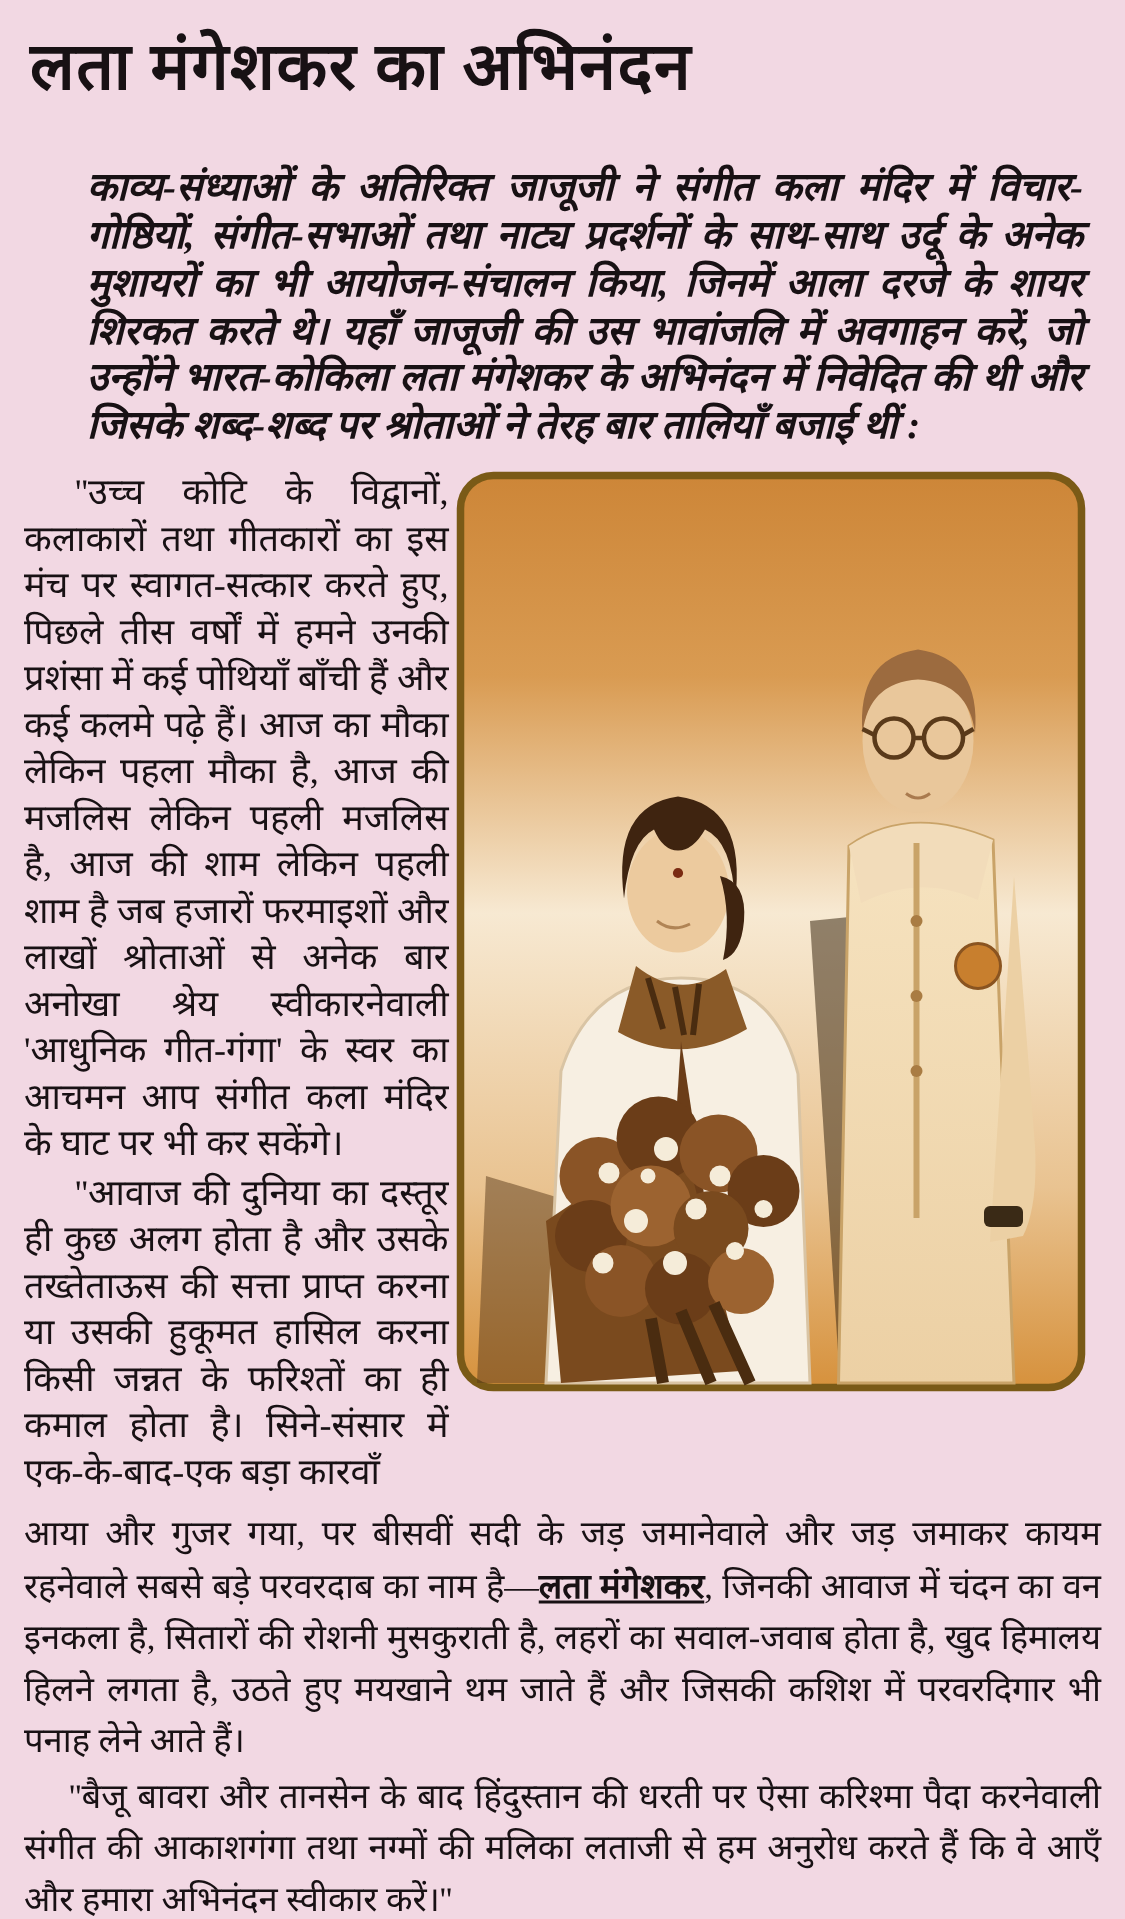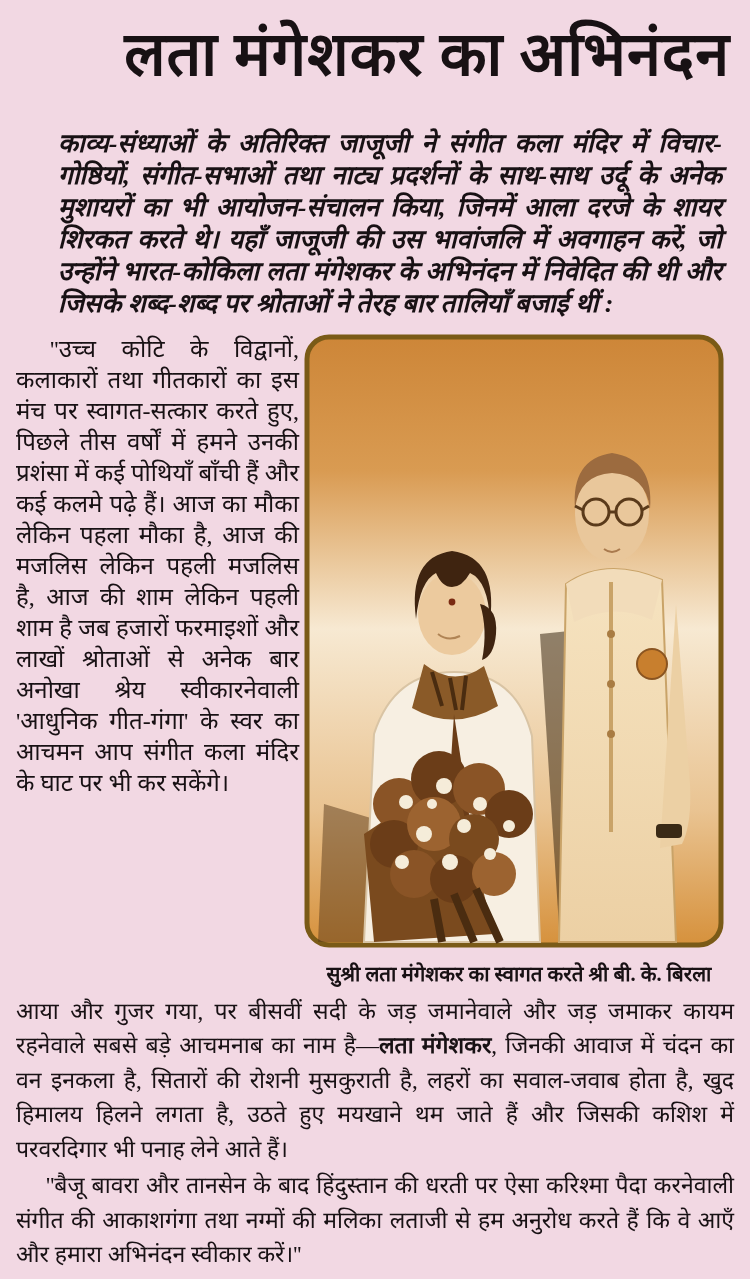--- a/index.html
+++ b/index.html
@@ -6,22 +6,22 @@
   body{
     width:750px;height:1279px;
     background:#f2d8e3;
     color:#181114;
     font-family:"Liberation Serif","DejaVu Serif",serif;
     overflow:hidden;
     position:relative;
   }
   .page{width:750px;height:1279px;box-sizing:border-box;padding-top:20px;}
   .title{
-    text-align:right;
-    font-size:61px;
+    text-align:left;
+    font-size:44px;
     font-weight:bold;
     letter-spacing:1px;
     margin:0 20px 0 20px;
     line-height:1.15;
   }
   .intro{
     margin:38px 28px 0 58px;
     font-size:26px;
     font-weight:bold;
     font-style:italic;
@@ -60,34 +60,35 @@
   }
   .bottom{
     margin:8px 16px 0 16px;
     font-size:23px;
     line-height:34.5px;
     text-align:justify;
   }
   .bottom p{margin:0;}
   .bottom .p-cont{text-indent:0;}
   .bottom .p-last{text-indent:30px;margin-top:2px;}
-  .bold-name{font-weight:bold;}
+  .bold-name{font-weight:bold;text-decoration:underline;}
 </style>
 </head>
 <body>
 
 <div class="page">
 
   <h1 class="title">लता मंगेशकर का अभिनंदन</h1>
 
   <div class="intro">काव्य-संध्याओं के अतिरिक्त जाजूजी ने संगीत कला मंदिर में विचार-गोष्ठियों, संगीत-सभाओं तथा नाट्य प्रदर्शनों के साथ-साथ उर्दू के अनेक मुशायरों का भी आयोजन-संचालन किया, जिनमें आला दरजे के शायर शिरकत करते थे। यहाँ जाजूजी की उस भावांजलि में अवगाहन करें, जो उन्होंने भारत-कोकिला लता मंगेशकर के अभिनंदन में निवेदित की थी और जिसके शब्द-शब्द पर श्रोताओं ने तेरह बार तालियाँ बजाई थीं :</div>
 
   <div class="columns">
     <div class="left-col">
       <p>''उच्च कोटि के विद्वानों, कलाकारों तथा गीतकारों का इस मंच पर स्वागत-सत्कार करते हुए, पिछले तीस वर्षों में हमने उनकी प्रशंसा में कई पोथियाँ बाँची हैं और कई कलमे पढ़े हैं। आज का मौका लेकिन पहला मौका है, आज की मजलिस लेकिन पहली मजलिस है, आज की शाम लेकिन पहली शाम है जब हजारों फरमाइशों और लाखों श्रोताओं से अनेक बार अनोखा श्रेय स्वीकारनेवाली 'आधुनिक गीत-गंगा' के स्वर का आचमन आप संगीत कला मंदिर के घाट पर भी कर सकेंगे।</p>
+      <p>''आवाज की दुनिया का दस्तूर ही कुछ अलग होता है और उसके तख्तेताऊस की सत्ता प्राप्त करना या उसकी हुकूमत हासिल करना किसी जन्नत के फरिश्तों का ही कमाल होता है। सिने-संसार में एक-के-बाद-एक बड़ा कारवाँ</p>
     </div>
 
     <div class="right-col">
       <div class="photo-frame">
         <svg width="420" height="614" viewBox="0 0 420 614">
           <defs>
             <linearGradient id="photoBg" x1="0" y1="0" x2="0" y2="1">
               <stop offset="0" stop-color="#cd8638"></stop>
               <stop offset="0.22" stop-color="#d99b52"></stop>
               <stop offset="0.48" stop-color="#f7e9d2"></stop>
@@ -161,22 +162,21 @@
               <circle cx="98" cy="528" r="7"></circle>
               <circle cx="146" cy="528" r="8"></circle>
               <circle cx="186" cy="520" r="6"></circle>
               <circle cx="205" cy="492" r="6"></circle>
               <circle cx="128" cy="470" r="5"></circle>
             </g>
             <path d="M150 560 L170 608 M130 565 L138 608 M172 555 L196 608" stroke="#4a2c10" stroke-width="8"></path>
           </g>
         </svg>
       </div>
-      <div class="caption">सुश्री लता मंगेशकर का स्वागत करते श्री बी. के. बिरला</div>
     </div>
   </div>
 
   <div class="bottom">
-    <p class="p-cont"><span>आया और गुजर गया, पर बीसवीं सदी के जड़ जमानेवाले और जड़ जमाकर कायम रहनेवाले सबसे बड़े आचमनाब का नाम है—</span><span class="bold-name">लता मंगेशकर</span><span>, जिनकी आवाज में चंदन का वन इनकला है, सितारों की रोशनी मुसकुराती है, लहरों का सवाल-जवाब होता है, खुद हिमालय हिलने लगता है, उठते हुए मयखाने थम जाते हैं और जिसकी कशिश में परवरदिगार भी पनाह लेने आते हैं।</span></p>
+    <p class="p-cont"><span>आया और गुजर गया, पर बीसवीं सदी के जड़ जमानेवाले और जड़ जमाकर कायम रहनेवाले सबसे बड़े परवरदाब का नाम है—</span><span class="bold-name">लता मंगेशकर</span><span>, जिनकी आवाज में चंदन का वन इनकला है, सितारों की रोशनी मुसकुराती है, लहरों का सवाल-जवाब होता है, खुद हिमालय हिलने लगता है, उठते हुए मयखाने थम जाते हैं और जिसकी कशिश में परवरदिगार भी पनाह लेने आते हैं।</span></p>
     <p class="p-last">''बैजू बावरा और तानसेन के बाद हिंदुस्तान की धरती पर ऐसा करिश्मा पैदा करनेवाली संगीत की आकाशगंगा तथा नग्मों की मलिका लताजी से हम अनुरोध करते हैं कि वे आएँ और हमारा अभिनंदन स्वीकार करें।''</p>
   </div>
 
 </div>
 
 </body></html>

